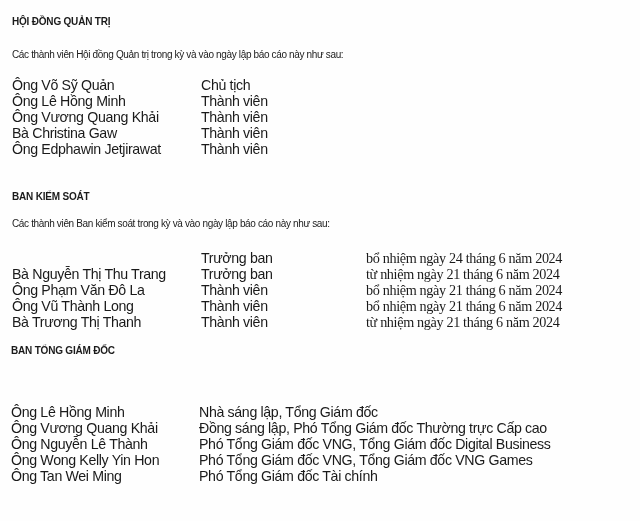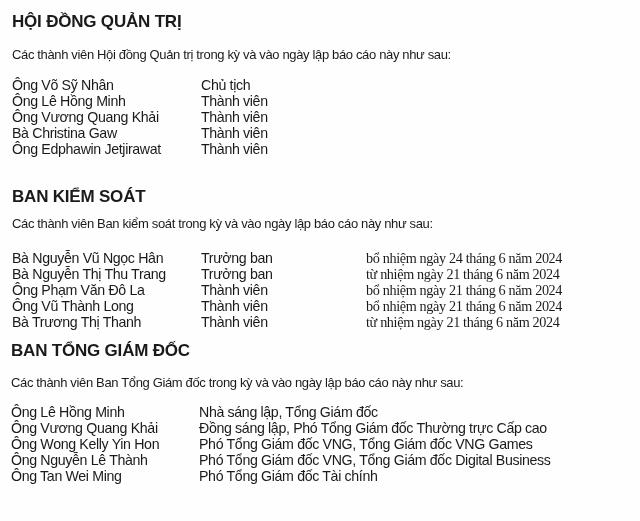--- a/index.html
+++ b/index.html
@@ -5,24 +5,24 @@
   html, body { margin: 0; padding: 0; }
   body {
     width: 640px; height: 521px; overflow: hidden;
     background: #fefefe;
     font-family: "Liberation Sans", sans-serif;
     color: #1a1a1a;
     position: relative;
   }
   .section { position: absolute; left: 12px; width: 620px; }
   .heading {
-    font-weight: bold; font-size: 17px; letter-spacing: -0.2px;
+    font-weight: bold; font-size: 10px; letter-spacing: -0.2px;
     margin: 0; line-height: 18px; height: 18px;
   }
-  .intro { font-size: 13px; line-height: 18px; letter-spacing: -0.35px; margin: 0; position: absolute; left: 0; }
+  .intro { font-size: 10px; line-height: 18px; letter-spacing: -0.35px; margin: 0; position: absolute; left: 0; }
   .rows { position: absolute; left: 0; width: 620px; }
   .row { position: relative; height: 16px; font-size: 14.2px; line-height: 16px; letter-spacing: -0.35px; white-space: nowrap; }
   .row span { position: absolute; top: 0; }
   .c1 { left: 0; }
   .c2 { left: 189px; }
   .c3 { left: 354px; font-family: Liberation Serif, serif; }
   #s1 { top: 13px; }
   #s1 .intro { top: 33px; }
   #s1 .rows { top: 64px; }
   #s2 { top: 188px; }
@@ -34,21 +34,21 @@
   #s3 .c2 { left: 188px; }
 </style>
 </head>
 <body>
 
 <div class="section" id="s1">
   <h2 class="heading">HỘI ĐỒNG QUẢN TRỊ</h2>
   <p class="intro">Các thành viên Hội đồng Quản trị trong kỳ và vào ngày lập báo cáo này như sau:</p>
   <div class="rows">
     <div class="row">
-      <span class="c1">Ông Võ Sỹ Nhân</span>
+      <span class="c1">Ông Võ Sỹ Quản</span>
       <span class="c2">Chủ tịch</span>
     </div>
     <div class="row">
       <span class="c1">Ông Lê Hồng Minh</span>
       <span class="c2">Thành viên</span>
     </div>
     <div class="row">
       <span class="c1">Ông Vương Quang Khải</span>
       <span class="c2">Thành viên</span>
     </div>
@@ -61,21 +61,20 @@
       <span class="c2">Thành viên</span>
     </div>
   </div>
 </div>
 
 <div class="section" id="s2">
   <h2 class="heading">BAN KIỂM SOÁT</h2>
   <p class="intro">Các thành viên Ban kiểm soát trong kỳ và vào ngày lập báo cáo này như sau:</p>
   <div class="rows">
     <div class="row">
-      <span class="c1">Bà Nguyễn Vũ Ngọc Hân</span>
       <span class="c2">Trưởng ban</span>
       <span class="c3">bổ nhiệm ngày 24 tháng 6 năm 2024</span>
     </div>
     <div class="row">
       <span class="c1">Bà Nguyễn Thị Thu Trang</span>
       <span class="c2">Trưởng ban</span>
       <span class="c3">từ nhiệm ngày 21 tháng 6 năm 2024</span>
     </div>
     <div class="row">
       <span class="c1">Ông Phạm Văn Đô La</span>
@@ -90,36 +89,35 @@
     <div class="row">
       <span class="c1">Bà Trương Thị Thanh</span>
       <span class="c2">Thành viên</span>
       <span class="c3">từ nhiệm ngày 21 tháng 6 năm 2024</span>
     </div>
   </div>
 </div>
 
 <div class="section" id="s3">
   <h2 class="heading">BAN TỔNG GIÁM ĐỐC</h2>
-  <p class="intro">Các thành viên Ban Tổng Giám đốc trong kỳ và vào ngày lập báo cáo này như sau:</p>
   <div class="rows">
     <div class="row">
       <span class="c1">Ông Lê Hồng Minh</span>
       <span class="c2">Nhà sáng lập, Tổng Giám đốc</span>
     </div>
     <div class="row">
       <span class="c1">Ông Vương Quang Khải</span>
       <span class="c2">Đồng sáng lập, Phó Tổng Giám đốc Thường trực Cấp cao</span>
     </div>
     <div class="row">
+      <span class="c1">Ông Nguyễn Lê Thành</span>
+      <span class="c2">Phó Tổng Giám đốc VNG, Tổng Giám đốc Digital Business</span>
+    </div>
+    <div class="row">
       <span class="c1">Ông Wong Kelly Yin Hon</span>
       <span class="c2">Phó Tổng Giám đốc VNG, Tổng Giám đốc VNG Games</span>
-    </div>
-    <div class="row">
-      <span class="c1">Ông Nguyễn Lê Thành</span>
-      <span class="c2">Phó Tổng Giám đốc VNG, Tổng Giám đốc Digital Business</span>
     </div>
     <div class="row">
       <span class="c1">Ông Tan Wei Ming</span>
       <span class="c2">Phó Tổng Giám đốc Tài chính</span>
     </div>
   </div>
 </div>
 
 </body></html>

